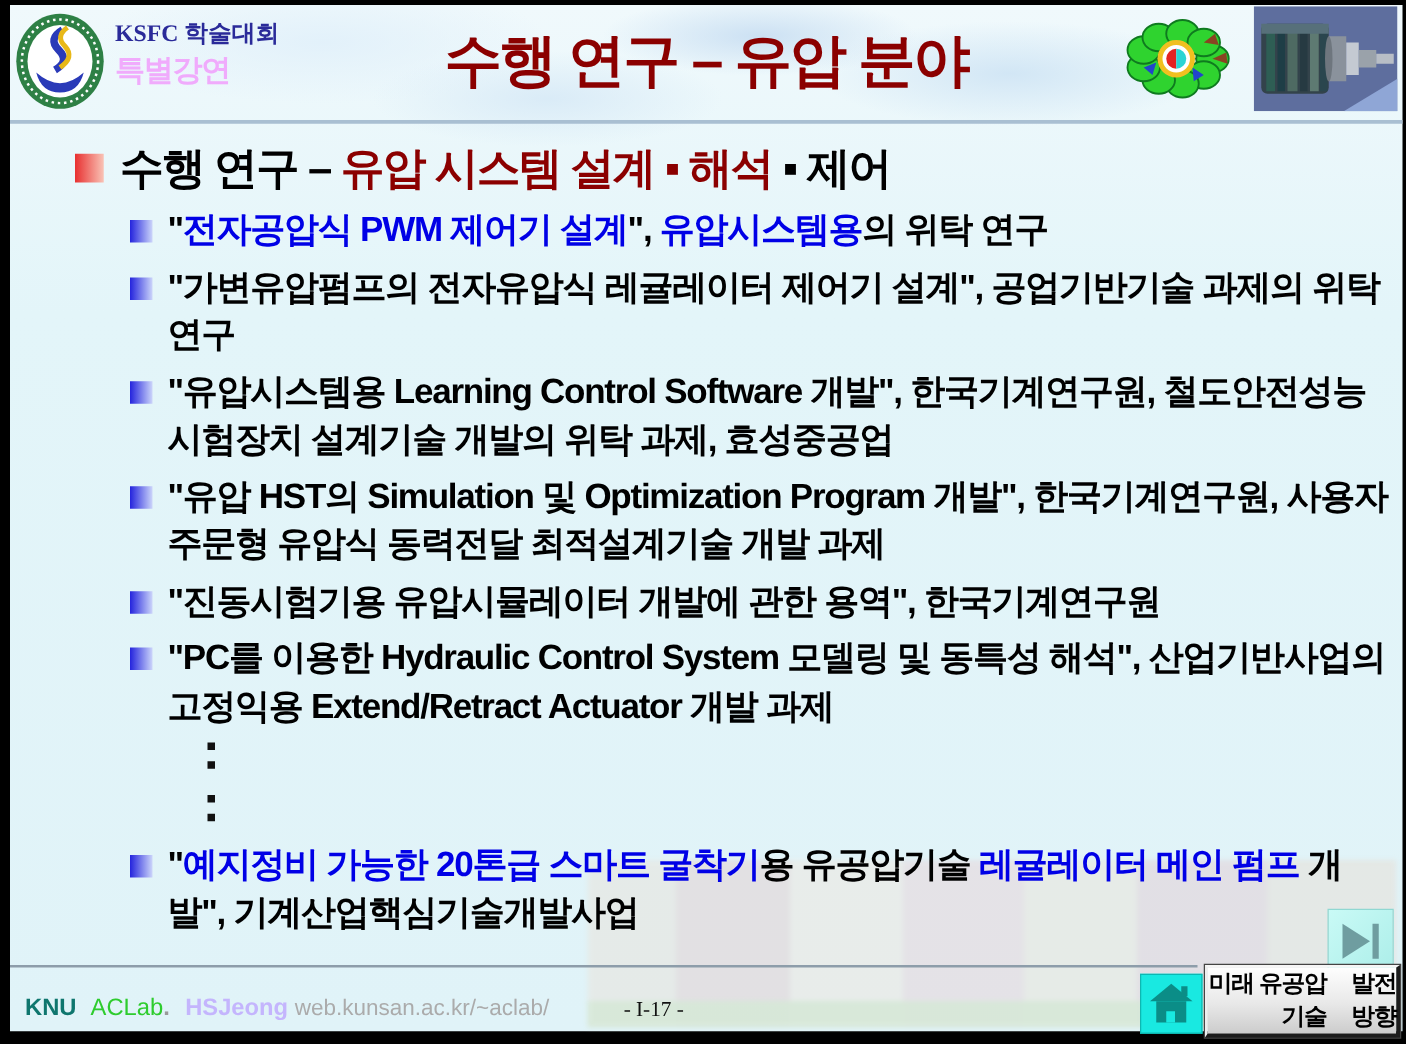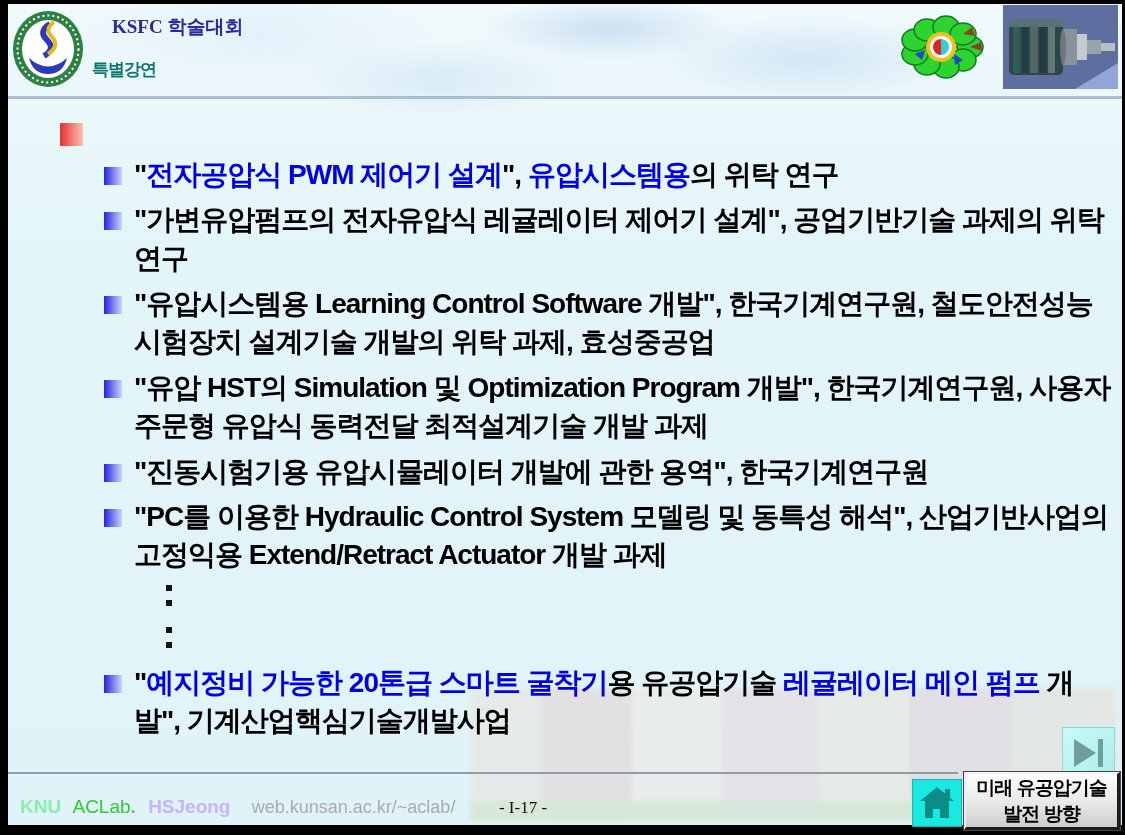--- a/index.html
+++ b/index.html
@@ -16,22 +16,22 @@
       radial-gradient(ellipse 220px 60px at 800px 55px, rgba(205,227,244,.85) 0%, rgba(205,227,244,0) 70%),
       radial-gradient(ellipse 200px 55px at 430px 75px, rgba(213,232,246,.8) 0%, rgba(213,232,246,0) 70%),
       radial-gradient(ellipse 260px 70px at 250px 30px, rgba(225,240,250,.9) 0%, rgba(225,240,250,0) 70%),
       linear-gradient(180deg,#f0f9fc 0%, #e3f5f9 30%, #e0f3f8 100%);
   }
   .header-divider { position:absolute; left:8px; top:96px; width:1114px; height:3px; background:#a9bfd2; z-index:3; }
 
   
   .logo { position:absolute; left:10px; top:8px; width:76px; height:82px; z-index:4; }
   .header-text { position:absolute; left:92px; top:14px; z-index:4; }
-  .event-name { font-family:"Liberation Serif","DejaVu Serif",serif; font-weight:bold; font-size:19px; color:#2a2a99; letter-spacing:0;margin-left:20px; }
-  .lecture-name { font-size:17px; font-weight:bold; color:#0f766e; margin-top:18px; letter-spacing:-1px; }
+  .event-name { font-family:"Liberation Serif","DejaVu Serif",serif; font-weight:bold; font-size:19px; color:#2a2a99; letter-spacing:0; }
+  .lecture-name { font-size:24px; font-weight:bold; color:#f0abfc; margin-top:0; letter-spacing:-1px; }
   .slide-title {
     position:absolute; left:250px; top:18px; width:630px; z-index:4;
     text-align:center; font-size:46px; font-weight:bold; color:#8b0000; letter-spacing:-2px;
   }
   .flower-graphic { position:absolute; left:876px; top:6px; width:130px; height:82px; z-index:4; }
   .pump-photo { position:absolute; left:1003px; top:5px; width:115px; height:84px; z-index:4; }
 
   
   .content { position:absolute; left:8px; top:102px; width:1114px; z-index:2; }
   .h1-row { display:flex; margin:12px 0 10px 52px; }
@@ -55,25 +55,25 @@
   .campus {
     position:absolute; left:470px; top:688px; width:647px; height:134px; z-index:1; opacity:.5; filter:blur(2px);
     background:
       linear-gradient(0deg, rgba(206,222,184,.9) 0 16%, rgba(206,222,184,0) 16%),
       linear-gradient(90deg,#eae3da 0 11%, #e4cfcf 11% 25%, #f0e7de 25% 39%, #e9d3d7 39% 54%, #ece4d8 54% 68%, #e3cdd3 68% 84%, #e7ddd3 84% 100%);
   }
 
   
   .footer-divider { position:absolute; left:8px; top:772px; width:950px; height:2px; background:#8d9daa; z-index:3; }
   .footer-left { position:absolute; left:20px; top:796px; z-index:3; font-size:19px; white-space:nowrap; }
-  .footer-knu { color:#86efac; font-weight:bold; }
+  .footer-knu { color:#0f766e; font-weight:bold; }
   .footer-aclab { color:#2ecc2e; font-weight:normal; margin-left:6px; }
   .footer-dot { color:#999999; font-weight:bold; }
   .footer-author { color:#c4b5fd; font-weight:bold; margin-left:7px; }
-  .footer-url { color:#ababab; margin-left:16px; font-size:18px; }
+  .footer-url { color:#ababab; margin-left:0; font-size:18px; }
   .page-number {
     position:absolute; left:0; top:798px; width:1046px; text-align:center; z-index:3;
     font-family:"Liberation Serif","DejaVu Serif",serif; font-size:17px; color:#111;
   }
 
   
   .next-button {
     position:absolute; left:1062px; top:727px; width:53px; height:51px; z-index:5;
     background:linear-gradient(135deg,#c9faf6,#aceee9); border:1px solid #8fd8d2; cursor:pointer;
     display:flex; align-items:center; justify-content:center;
@@ -82,21 +82,21 @@
     position:absolute; left:912px; top:779px; width:50px; height:48px; z-index:6;
     background:#19e9e1; border:1px solid #0db8b2; cursor:pointer;
     display:flex; align-items:center; justify-content:center;
   }
   .info-box {
     position:absolute; left:964px; top:772px; width:156px; height:58px; z-index:6;
     background:linear-gradient(180deg,#fefefe 0%,#e8e8e8 55%,#cccccc 100%);
     border-top:2px solid #f6f6f6; border-left:2px solid #eeeeee;
     border-right:3px solid #1c1c1c; border-bottom:3px solid #1c1c1c;
     outline:1px solid #444;
-    display:flex; flex-direction:column; align-items:center; justify-content:center;
+    display:flex; align-items:center; justify-content:center;text-align:right;
   }
   .info-line { font-size:19px; font-weight:bold; color:#000; letter-spacing:-1px; line-height:1.35; }
 </style>
 </head>
 <body>
 
 <div id="root">
 
   <div class="slide"></div>
 
@@ -105,20 +105,21 @@
     <ellipse cx="38" cy="41" rx="26" ry="29" fill="#ffffff"></ellipse>
     <ellipse cx="38" cy="41" rx="30.5" ry="33.5" fill="none" stroke="#ffffff" stroke-width="2" stroke-dasharray="2 3"></ellipse>
     <path d="M40 16 q-12 7 -3 16 q9 9 -3 16" stroke="#2a3ab8" stroke-width="6" fill="none"></path>
     <path d="M44 14 q-10 7 -2 15 q8 9 -4 17" stroke="#e8b818" stroke-width="4" fill="none"></path>
     <path d="M19 50 q19 17 38 0 q-4 16 -19 16 q-15 0 -19 -16" fill="#2a3ab8"></path>
   </svg>
   <div class="header-text">
     <div class="event-name">KSFC 학술대회</div>
     <div class="lecture-name">특별강연</div>
   </div>
+  <div class="slide-title">수행 연구 – 유압 분야</div>
 
   <svg class="flower-graphic" viewBox="0 0 130 82">
     <g stroke="#557755" stroke-width="1.2">
       <line x1="65" y1="41" x2="94" y2="41"></line>
         <line x1="65" y1="41" x2="87" y2="54"></line>
       <line x1="65" y1="41" x2="70" y2="61"></line>
         <line x1="65" y1="41" x2="51" y2="58"></line>
       <line x1="65" y1="41" x2="39" y2="48"></line>
         <line x1="65" y1="41" x2="39" y2="34"></line>
       <line x1="65" y1="41" x2="51" y2="24"></line>
@@ -161,20 +162,21 @@
     <rect x="84" y="35" width="14" height="14" fill="#9aa2aa"></rect>
     <rect x="98" y="38" width="14" height="8" fill="#b8bec6"></rect>
     <ellipse cx="60" cy="42" rx="3" ry="18" fill="#6e767e"></ellipse>
   </svg>
 
   <div class="header-divider"></div>
 
   <div class="content">
     <div class="h1-row">
       <span class="h1-marker"></span>
+      <div class="h1-text"><span class="seg-black">수행 연구 – </span><span class="seg-darkred">유압 시스템 설계 ▪ 해석</span><span class="seg-black"> ▪ 제어</span></div>
     </div>
 
     <ul class="bullet-list">
       <li class="li-row">
         <span class="li-marker"></span>
         <div class="li-text"><span class="seg-black">"</span><span class="seg-blue">전자공압식 PWM 제어기 설계</span><span class="seg-black">", </span><span class="seg-blue">유압시스템용</span><span class="seg-black">의 위탁 연구</span></div>
       </li>
       <li class="li-row">
         <span class="li-marker"></span>
         <div class="li-text"><span class="seg-black">"가변유압펌프의 전자유압식 레귤레이터 제어기 설계", 공업기반기술 과제의 위탁 연구</span></div>

